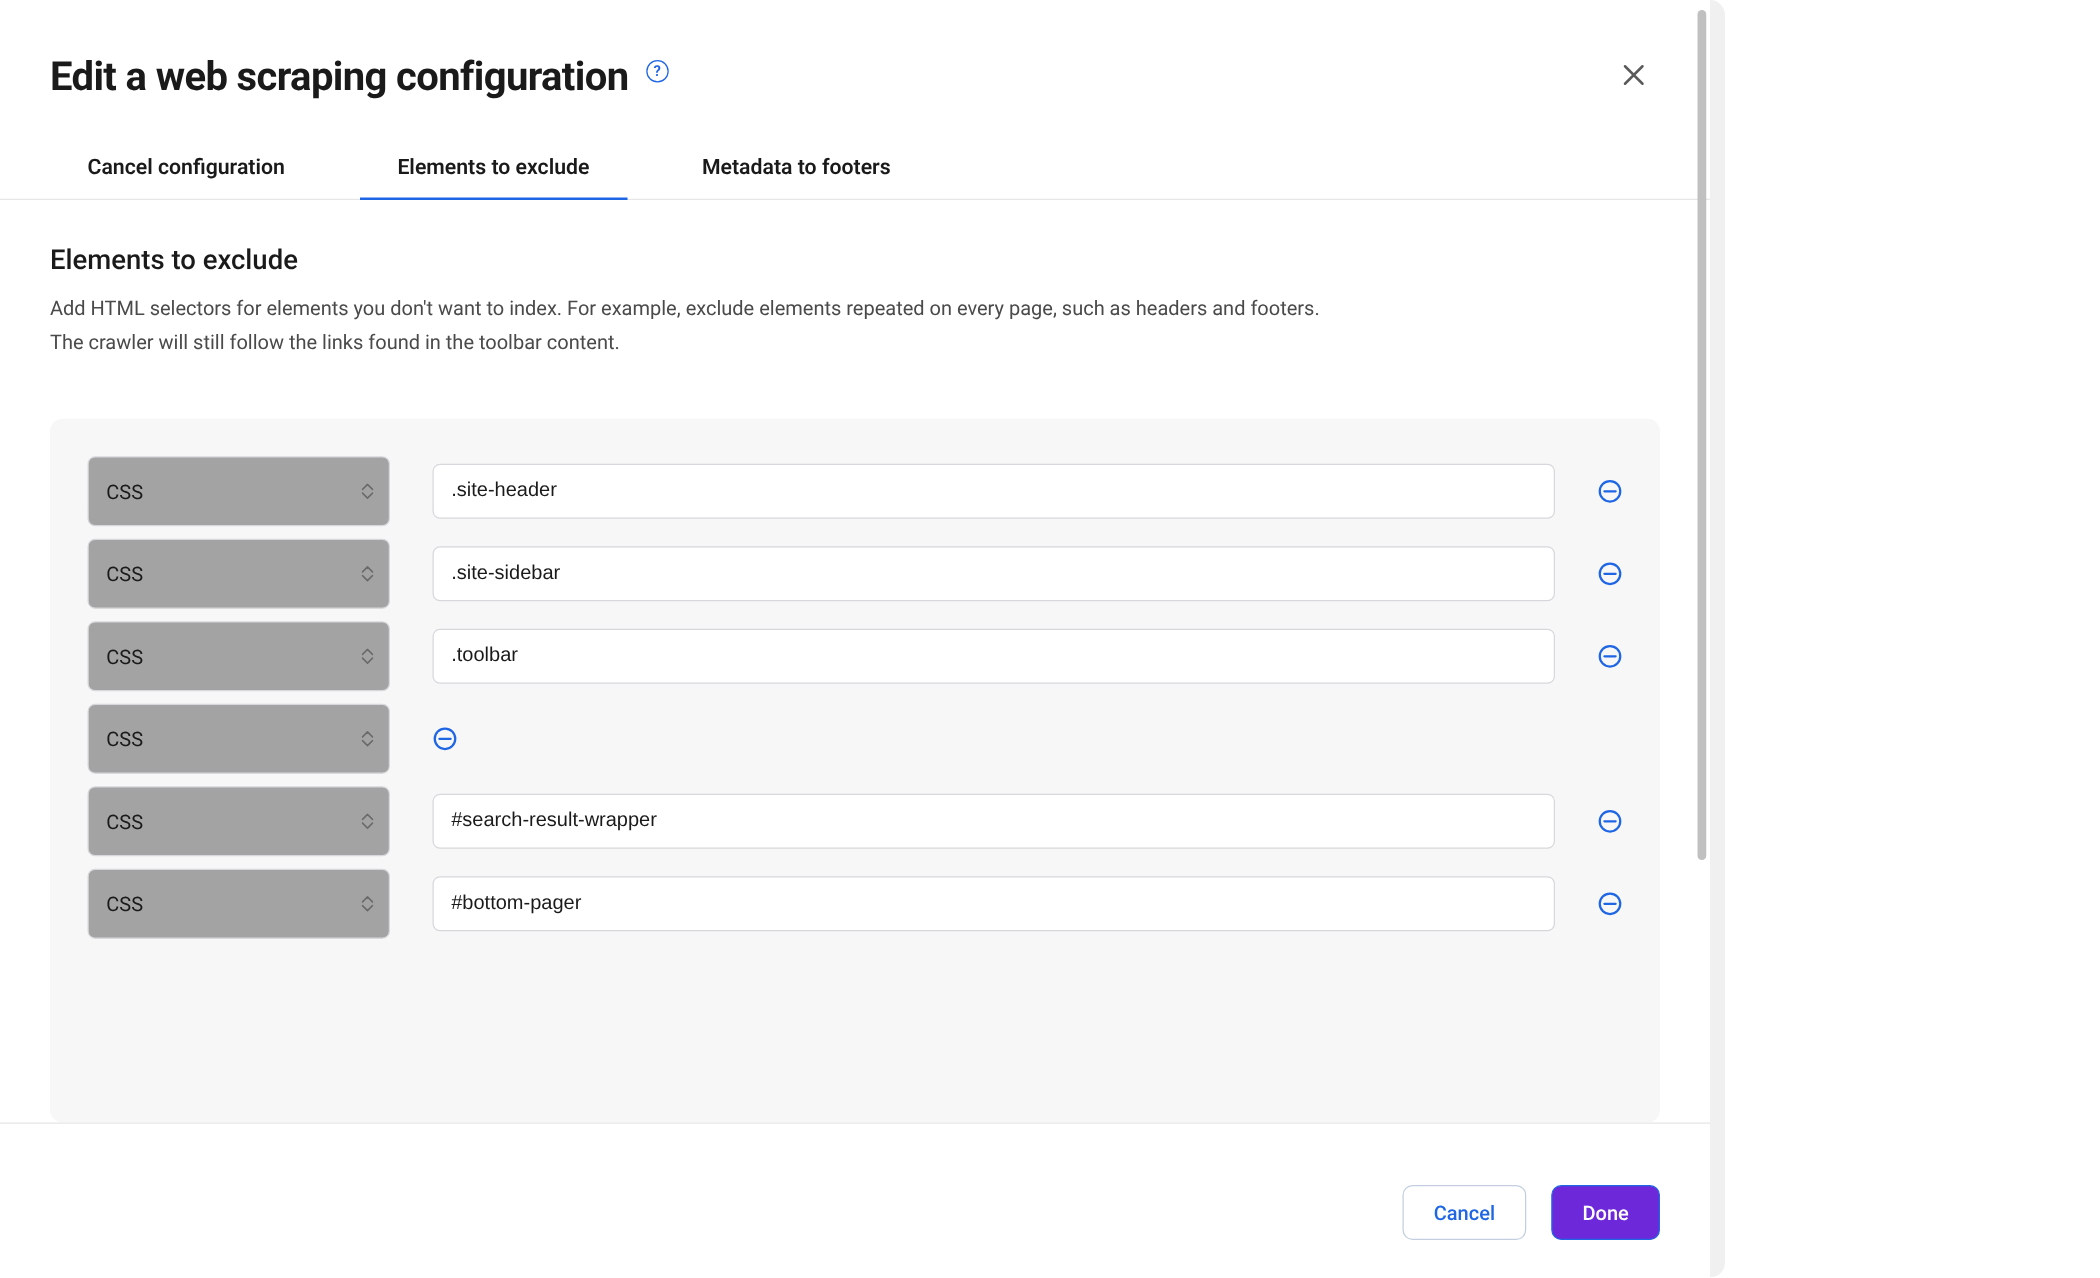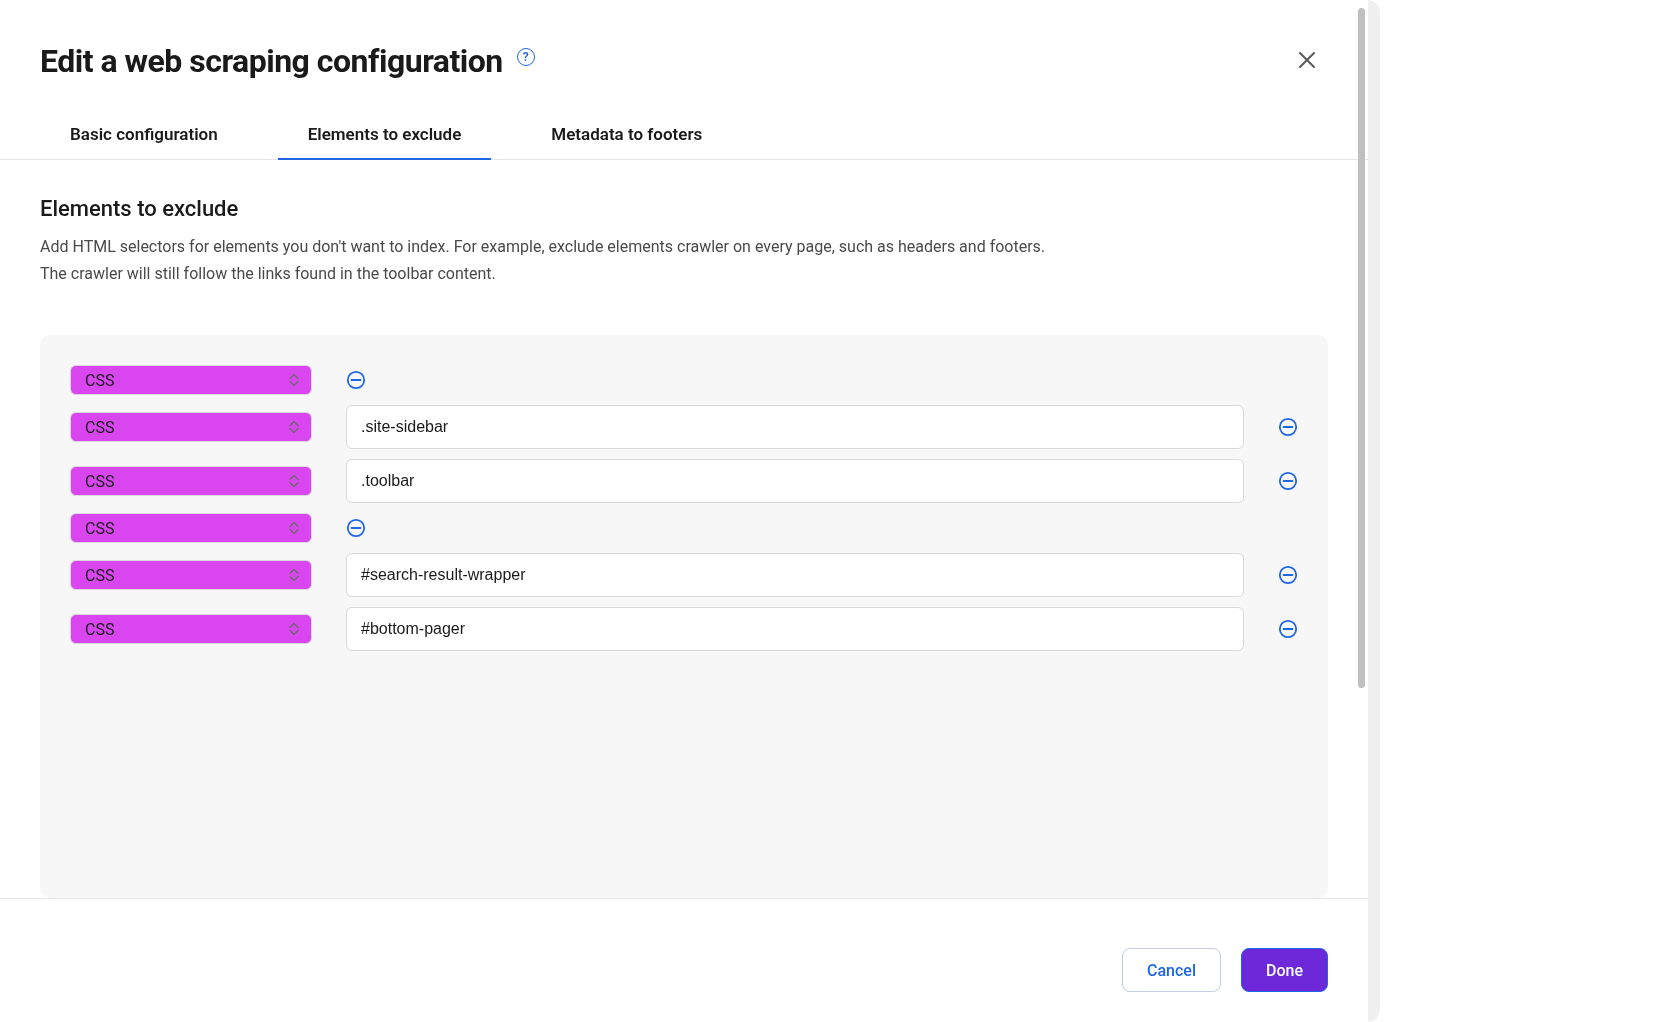--- a/index.html
+++ b/index.html
@@ -125,22 +125,22 @@
       display: flex;
       align-items: center;
       gap: 34px;
       margin-bottom: 10px;
     }
     .row:last-child .select, .row:last-child .text-input {
       
     }
     .select {
       width: 242px;
-      height: 30px;
-      background: #d946ef;
+      height: 56px;
+      background: #a3a3a3;
       border: 1px solid #d8d8dc;
       border-radius: 6px;
       padding: 0 36px 0 14px;
       font-size: 16px;
       color: #1a1a1a;
       display: flex;
       align-items: center;
       position: relative;
       cursor: pointer;
     }
@@ -229,49 +229,50 @@
       <span class="help-icon">?</span>
     </div>
     <span class="close-icon">
       <svg width="18" height="18" viewBox="0 0 18 18">
           <path d="M2 2 L16 16 M16 2 L2 16" stroke="#5a5a5a" stroke-width="2" stroke-linecap="round" fill="none"></path>
         </svg>
     </span>
   </div>
 
   <div class="tabs">
-    <div class="tab">Basic configuration</div>
+    <div class="tab">Cancel configuration</div>
     <div class="tab active">Elements to exclude</div>
     <div class="tab">Metadata to footers</div>
   </div>
 
   <div class="content-scroll">
 
     <div class="section">
       <div class="section-title">Elements to exclude</div>
       <div class="section-desc">
-        <span>Add HTML selectors for elements you don't want to index. For example, exclude elements crawler on every page, such as headers and footers.</span><br>
+        <span>Add HTML selectors for elements you don't want to index. For example, exclude elements repeated on every page, such as headers and footers.</span><br>
         <span>The crawler will still follow the links found in the toolbar content.</span>
       </div>
     </div>
 
     <div class="panel">
 
       <div class="row">
         <div class="select">
           <span>CSS</span>
           <span class="stepper">
             <svg width="10" height="6" viewBox="0 0 10 6">
                 <path d="M1 5 L5 1 L9 5" stroke="currentColor" stroke-width="1.2" fill="none" stroke-linecap="round" stroke-linejoin="round"></path>
               </svg>
             <svg width="10" height="6" viewBox="0 0 10 6">
                 <path d="M1 1 L5 5 L9 1" stroke="currentColor" stroke-width="1.2" fill="none" stroke-linecap="round" stroke-linejoin="round"></path>
               </svg>
           </span>
         </div>
+        <input class="text-input" value=".site-header" style="">
         <span class="remove-icon">
           <svg width="20" height="20" viewBox="0 0 20 20">
               <circle cx="10" cy="10" r="8.2" stroke="#1f66e5" stroke-width="1.8" fill="none"></circle>
               <line x1="5.5" y1="10" x2="14.5" y2="10" stroke="#1f66e5" stroke-width="1.8" stroke-linecap="round"></line>
             </svg>
         </span>
       </div>
 
       <div class="row">
         <div class="select">

